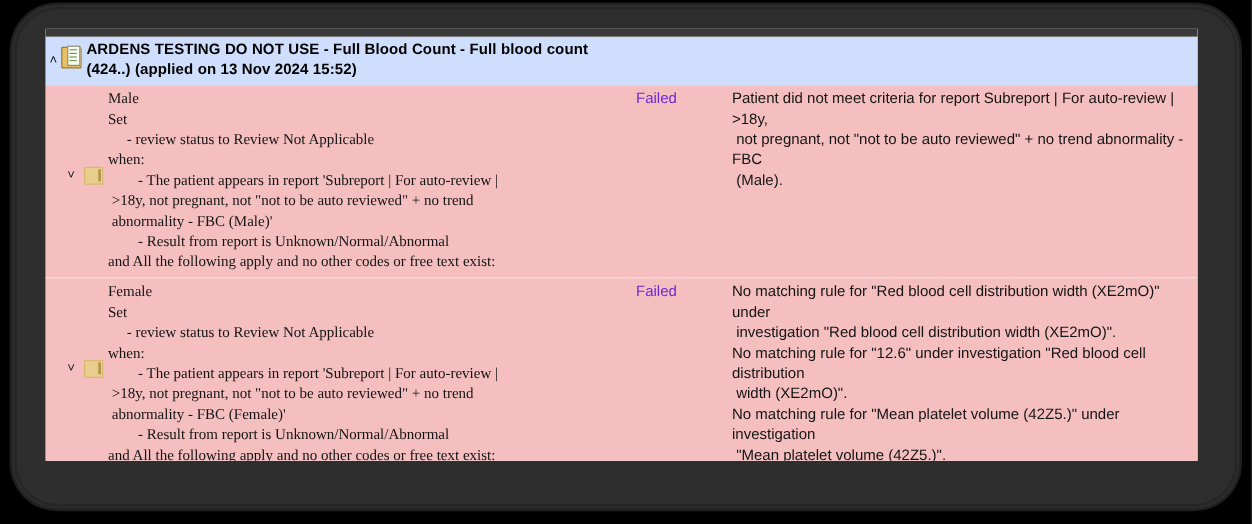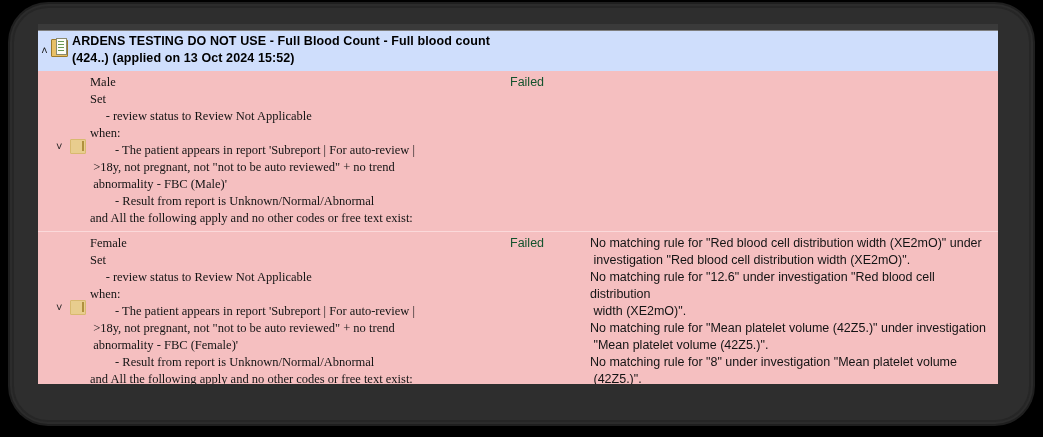--- a/index.html
+++ b/index.html
@@ -164,23 +164,24 @@
     font-size: 12.5px;
     color: #141414;
     line-height: 17px;
     white-space: pre-wrap;
     padding-right: 4px;
     font-family: Liberation Serif, serif;
   }
   .col-status {
     flex: 0 0 80px;
     font-size: 12.5px;
-    color: #14532d;
+    color: #6d28d9;
     line-height: 17px;
     padding-left: 0px;
+    margin-left: 20px;
   }
   .col-msg {
     flex: 1 1 auto;
     font-size: 12.5px;
     color: #141414;
     line-height: 17px;
     white-space: pre-wrap;
     padding-left: 0px;
     padding-right: 0px;
     overflow: hidden;
@@ -193,40 +194,43 @@
   <div class="frame-inner">
 
     <div class="top-strip"></div>
 
     <div class="header-row">
       <div class="header-caret">˄</div>
       <div class="doc-icon">
         <span class="folder"></span>
         <span class="page"></span>
       </div>
-      <div class="header-title">ARDENS TESTING DO NOT USE - Full Blood Count - Full blood count (424..) (applied on 13 Oct 2024 15:52)</div>
+      <div class="header-title">ARDENS TESTING DO NOT USE - Full Blood Count - Full blood count (424..) (applied on 13 Nov 2024 15:52)</div>
     </div>
 
     <div class="rows">
 
       <div class="data-row">
         <div class="gutter">
           <span class="chev" style="top:67px">˅</span>
           <span class="tag" style="top:65px"></span>
         </div>
         <div class="col-desc">Male
 Set
      - review status to Review Not Applicable
 when:
         - The patient appears in report 'Subreport | For auto-review |
  &gt;18y, not pregnant, not "not to be auto reviewed" + no trend
  abnormality - FBC (Male)'
         - Result from report is Unknown/Normal/Abnormal
 and All the following apply and no other codes or free text exist:</div>
         <div class="col-status">Failed</div>
+        <div class="col-msg">Patient did not meet criteria for report Subreport | For auto-review | &gt;18y,
+ not pregnant, not "not to be auto reviewed" + no trend abnormality - FBC
+ (Male).</div>
       </div>
 
       <div class="data-row">
         <div class="gutter">
           <span class="chev" style="top:67px">˅</span>
           <span class="tag" style="top:65px"></span>
         </div>
         <div class="col-desc">Female
 Set
      - review status to Review Not Applicable

